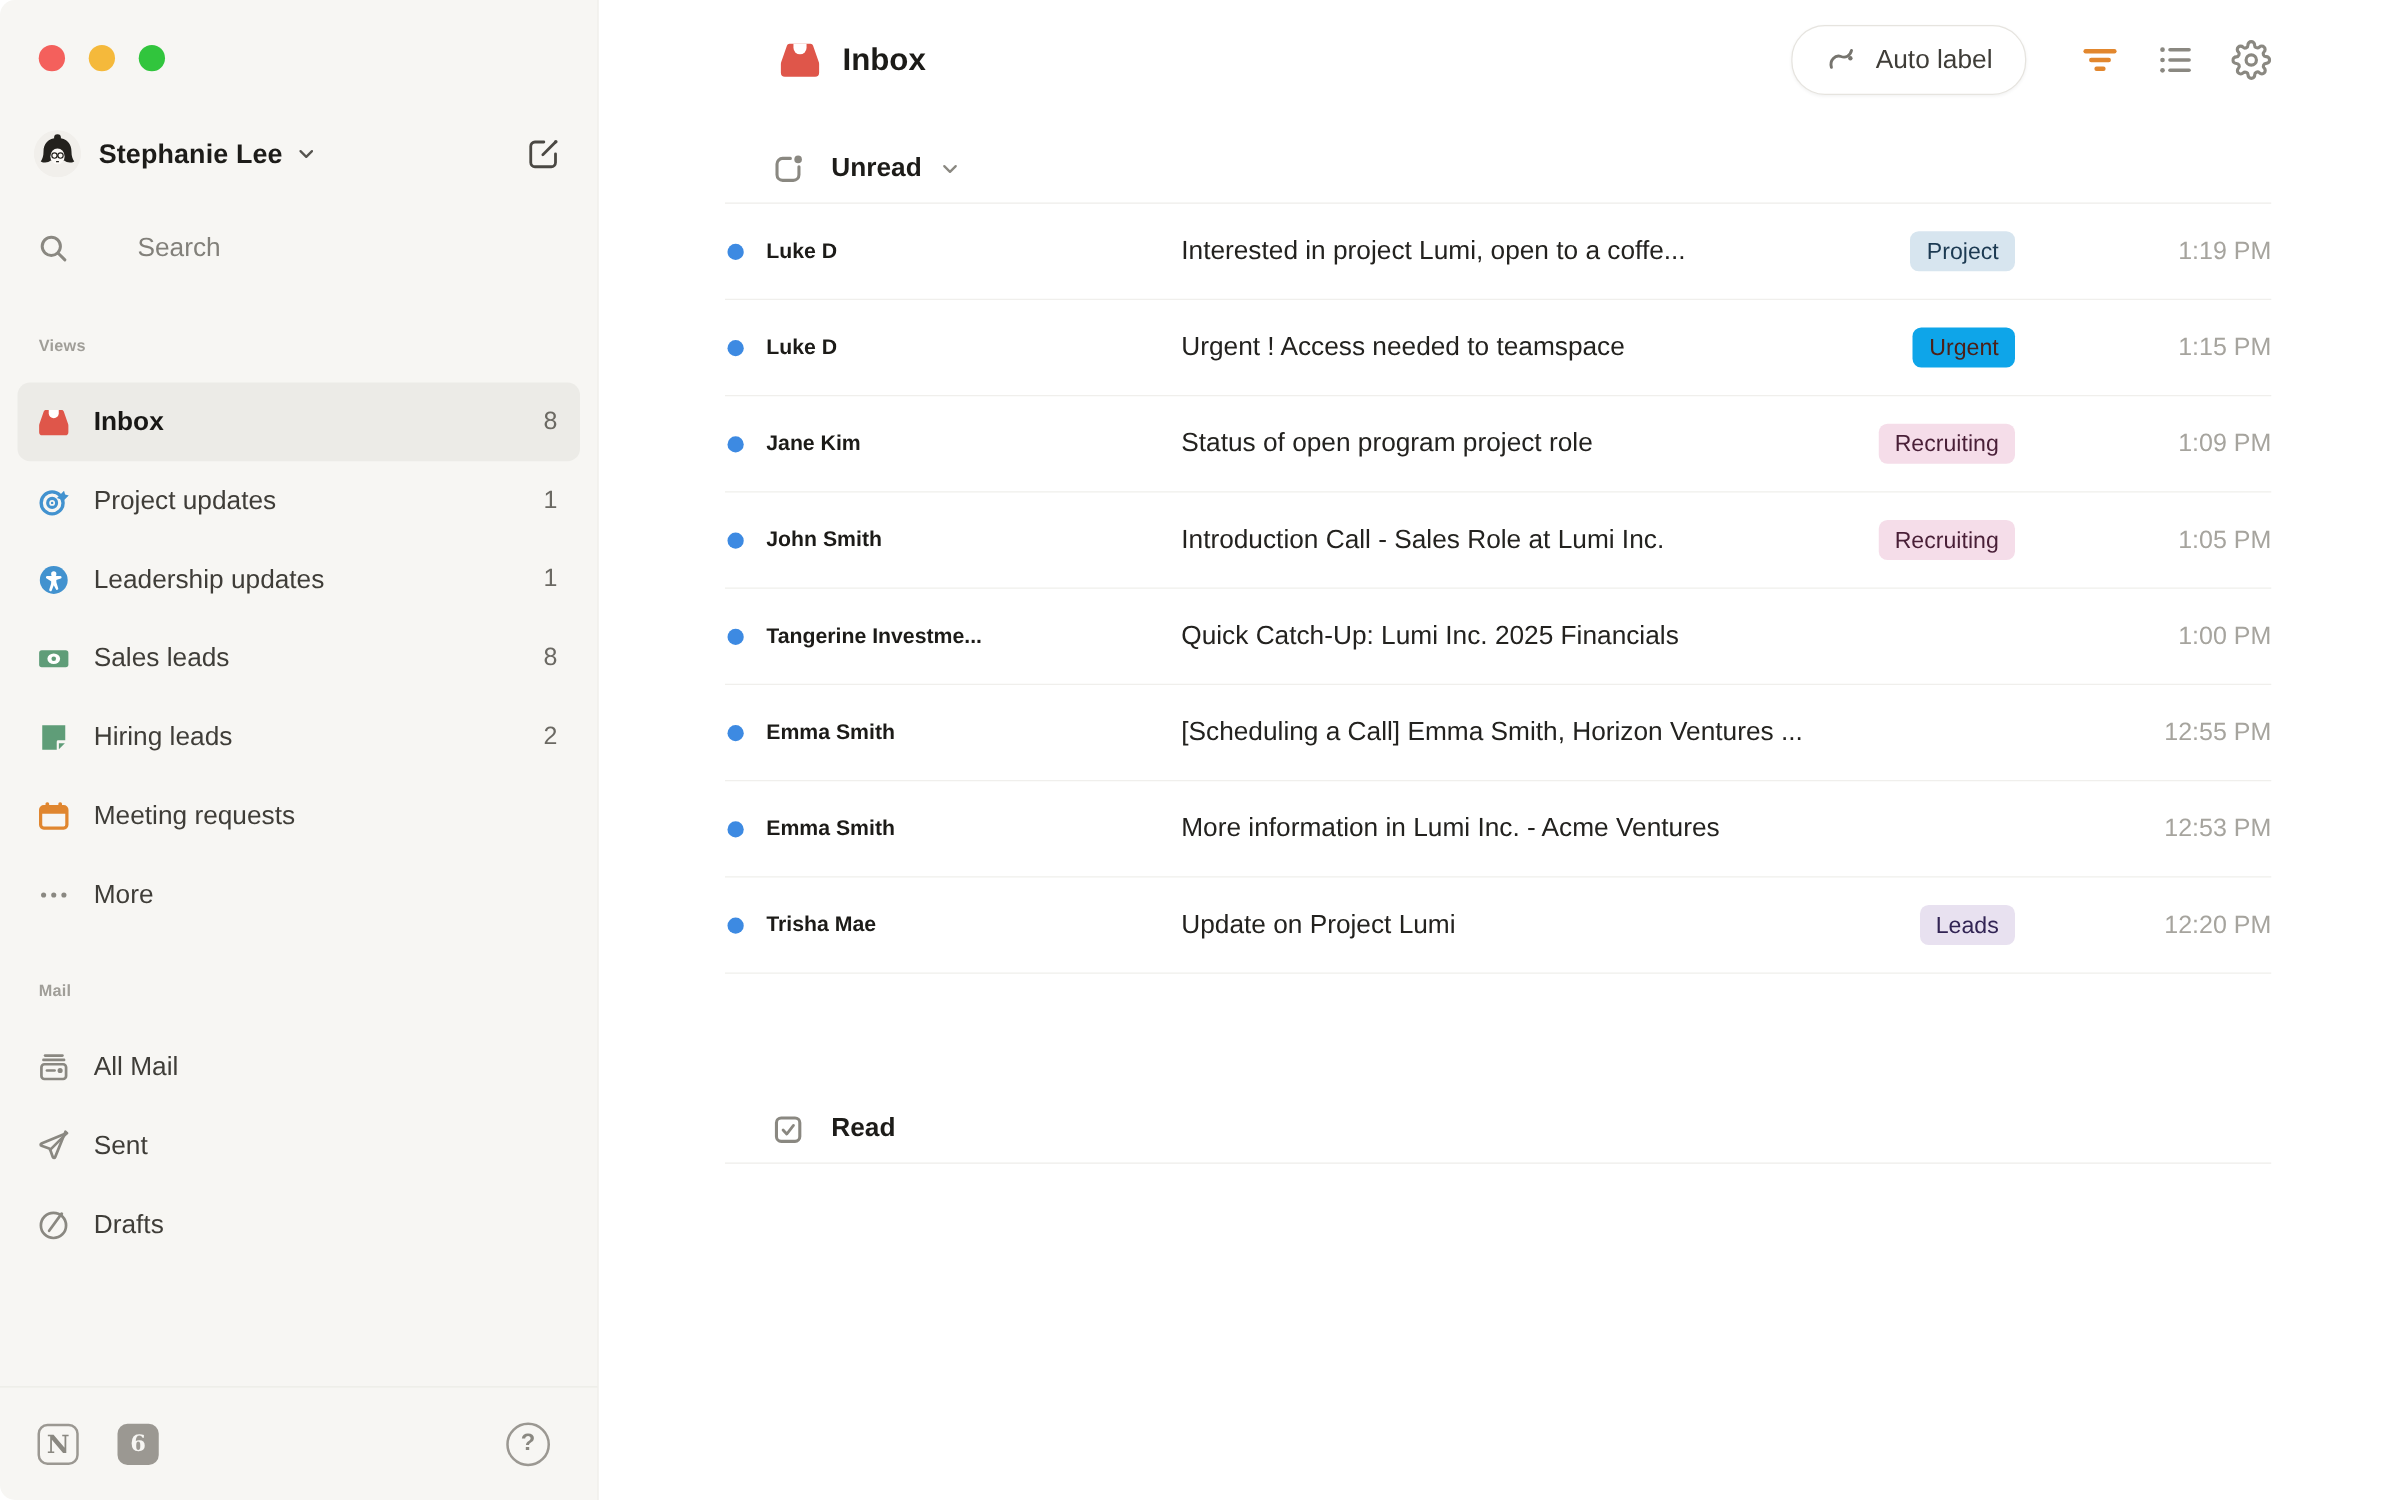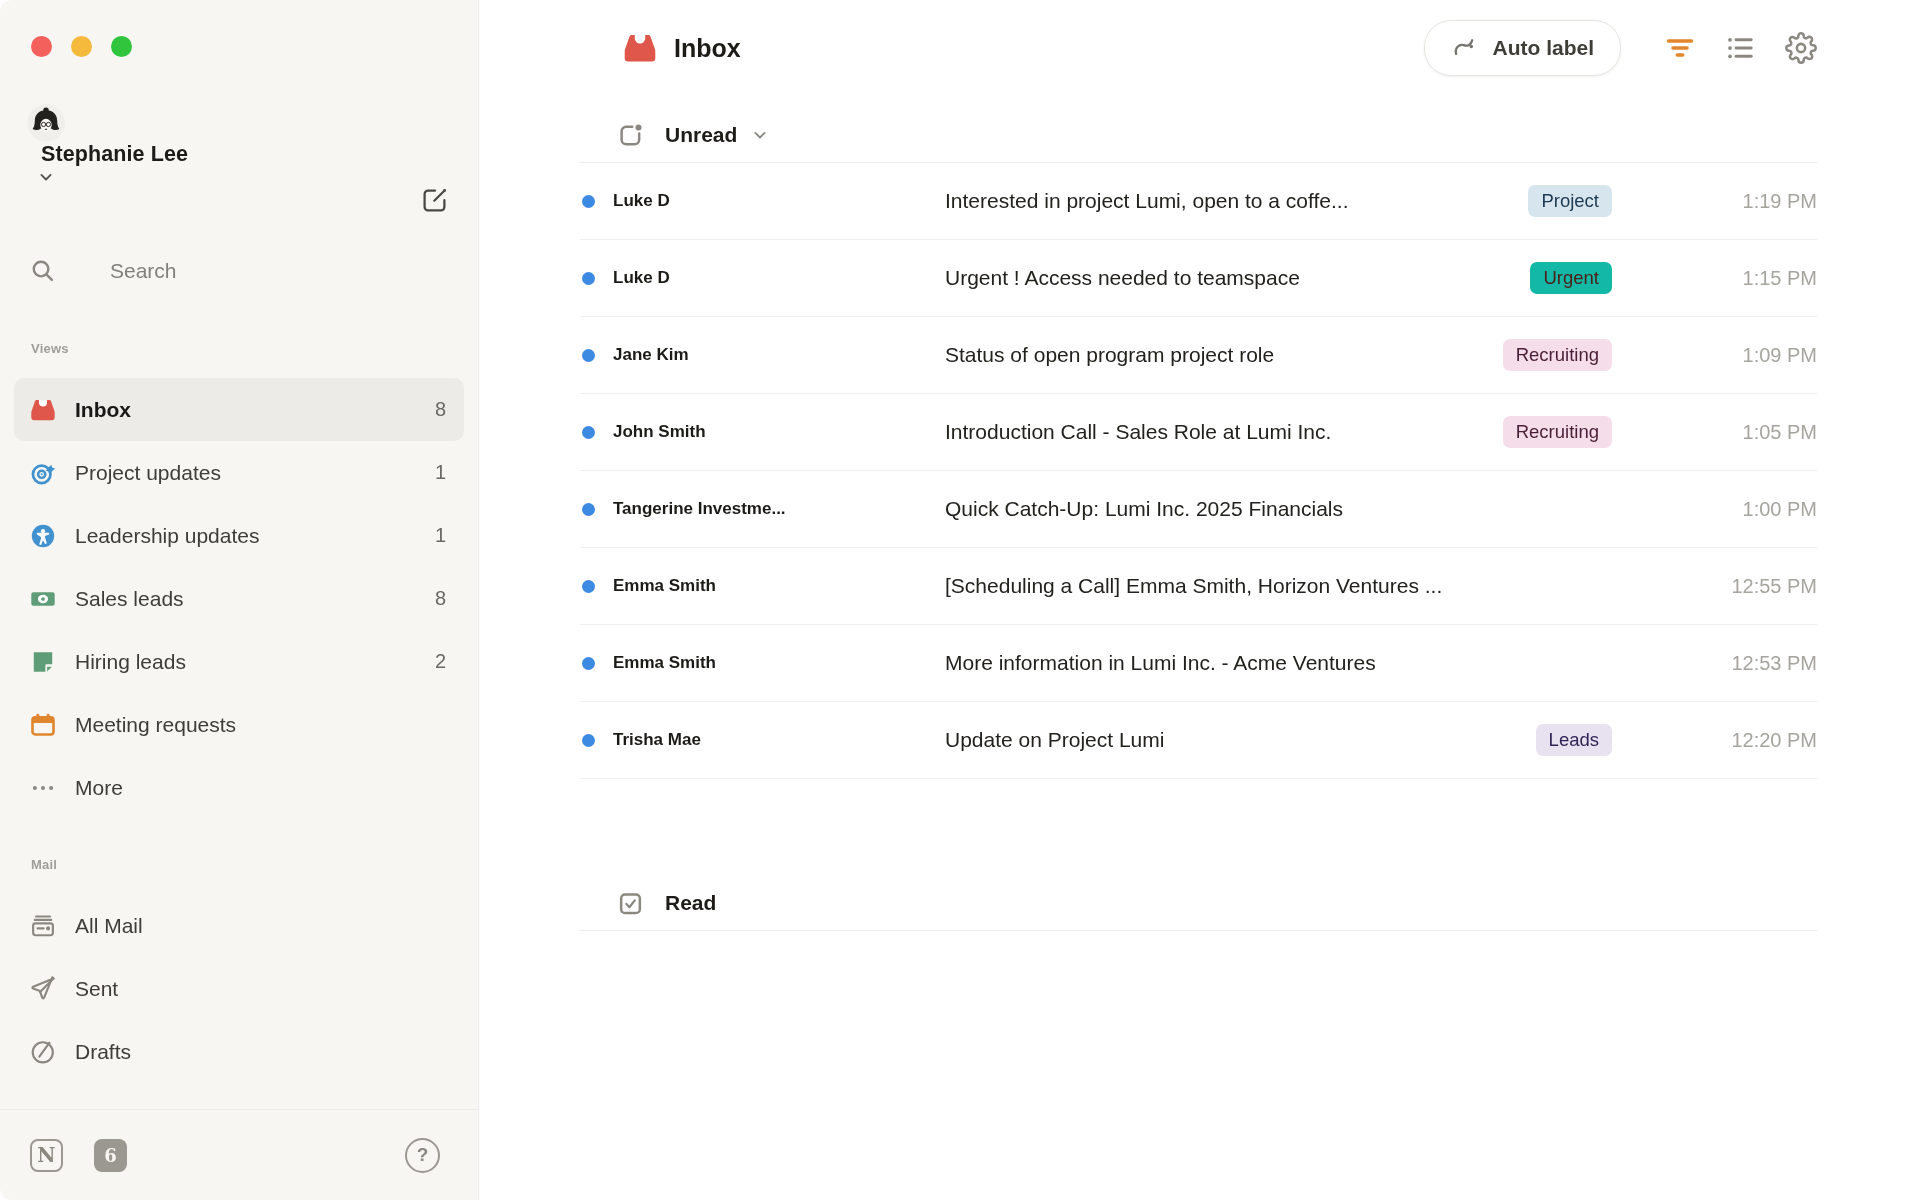--- a/index.html
+++ b/index.html
@@ -7,21 +7,21 @@
        -webkit-font-smoothing:antialiased;color:#22211e;}
   .app{display:flex;width:1920px;height:1200px;border-radius:12px;overflow:hidden;background:#fff;}
 
   
   .sidebar{width:479px;min-width:479px;background:#f7f6f3;border-right:1px solid #edebe7;
            display:flex;flex-direction:column;box-sizing:border-box;}
   .traffic{display:flex;gap:19px;margin:36px 0 0 31px;}
   .light{width:21px;height:21px;border-radius:50%;}
   .light.red{background:#f4605c;} .light.yellow{background:#f5b93b;} .light.green{background:#31c53d;}
 
-  .profile{display:flex;align-items:flex-start;margin:47px 30px 0 27px;flex-direction:column;}
+  .profile{display:flex;align-items:center;margin:47px 30px 0 27px;}
   .avatar{width:38px;height:38px;border-radius:50%;overflow:hidden;flex:none;}
   .avatar svg{width:100%;height:100%;display:block;}
   .profile-name{margin-left:14px;font-size:21.5px;font-weight:600;color:#1d1c19;letter-spacing:.1px;}
   .profile-chevron{width:20px;height:20px;margin-left:9px;color:#56544f;}
   .compose{width:27px;height:27px;margin-left:auto;color:#4a4843;cursor:pointer;}
 
   .searchrow{display:flex;align-items:center;margin:44px 28px 0 30px;color:#82807a;gap:39px;}
   .searchrow .sicon{width:25px;height:25px;color:#8a8881;}
   .searchrow .slabel{margin-left:16px;font-size:21px;}
 
@@ -48,21 +48,21 @@
   .help{width:35px;height:35px;border:2.6px solid #9b9892;border-radius:50%;box-sizing:border-box;margin-left:auto;
         display:flex;align-items:center;justify-content:center;font-size:19px;font-weight:700;color:#8a8881;cursor:pointer;}
 
   
   .main{flex:1;background:#fff;padding:0 103px 0 101px;box-sizing:border-box;}
   .main-header{height:96px;display:flex;align-items:center;padding-left:43px;}
   .title-icon{width:34px;height:34px;color:#df564a;}
   .page-title{margin-left:17px;font-size:25px;font-weight:600;color:#1c1b18;}
 
   .autolabel{margin-left:auto;display:flex;align-items:center;height:54px;border:1px solid #e6e4df;border-radius:27px;
-             background:#fff;box-shadow:0 1px 3px rgba(0,0,0,.06);padding:0 26px;cursor:pointer;font-weight:bold;}
+             background:#fff;box-shadow:0 1px 3px rgba(0,0,0,.06);padding:0 26px;cursor:pointer;}
   .autolabel .wicon{width:28px;height:28px;color:#76746e;}
   .autolabel .wlabel{margin-left:13px;font-size:21px;color:#3f3d38;}
   .hicon{width:30px;height:30px;cursor:pointer;}
   .hicon.filter{margin-left:44px;color:#e2872e;}
   .hicon.listv{margin-left:30px;color:#8a8881;}
   .hicon.gear{margin-left:30px;width:32px;height:32px;color:#8a8881;}
 
   .section-head{height:54px;display:flex;align-items:center;padding-left:37px;border-bottom:1px solid #eeedea;}
   .section-head.unread{margin-top:12px;}
   .section-head.read{margin-top:97px;}
@@ -324,21 +324,21 @@
           <span class="dot"></span>
           <span class="sender">Luke D</span>
           <span class="subject">Interested in project Lumi, open to a coffe...</span>
           <span class="pill" style="background: rgb(215, 229, 239); color: rgb(28, 58, 82);">Project</span>
           <span class="time">1:19 PM</span>
         </div>
         <div class="email-row">
           <span class="dot"></span>
           <span class="sender">Luke D</span>
           <span class="subject">Urgent ! Access needed to teamspace</span>
-          <span class="pill" style="background: #14b8a6; color: rgb(76, 32, 24);">Urgent</span>
+          <span class="pill" style="background: #0ea5e9; color: rgb(76, 32, 24);">Urgent</span>
           <span class="time">1:15 PM</span>
         </div>
         <div class="email-row">
           <span class="dot"></span>
           <span class="sender">Jane Kim</span>
           <span class="subject">Status of open program project role</span>
           <span class="pill" style="background: rgb(245, 221, 233); color: rgb(73, 31, 55);">Recruiting</span>
           <span class="time">1:09 PM</span>
         </div>
         <div class="email-row">

